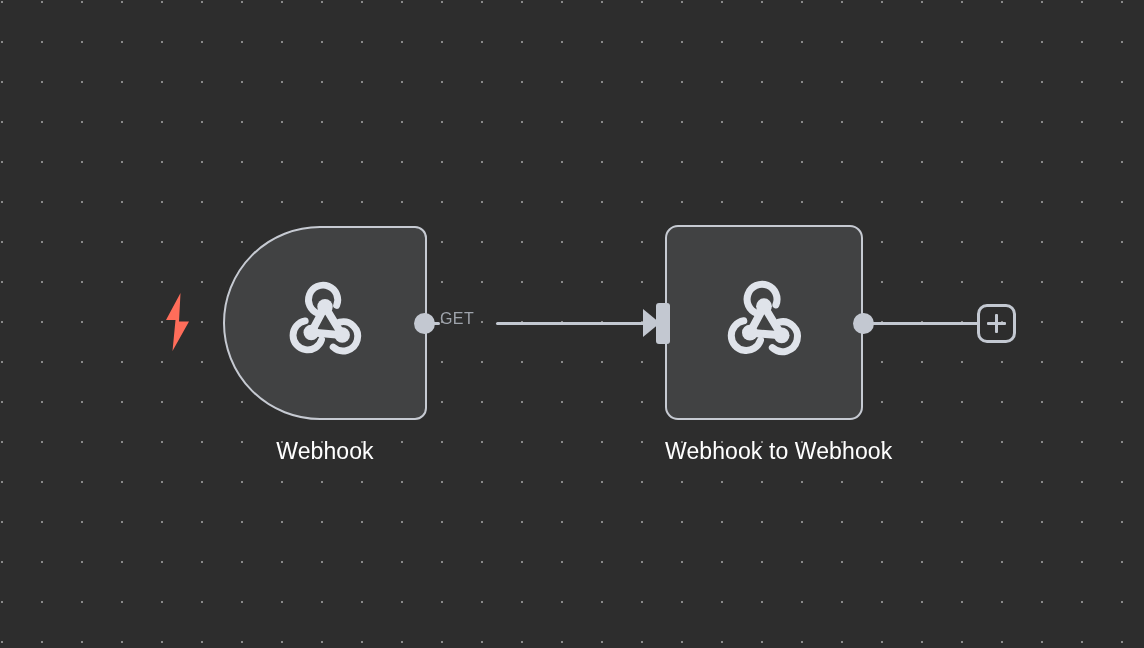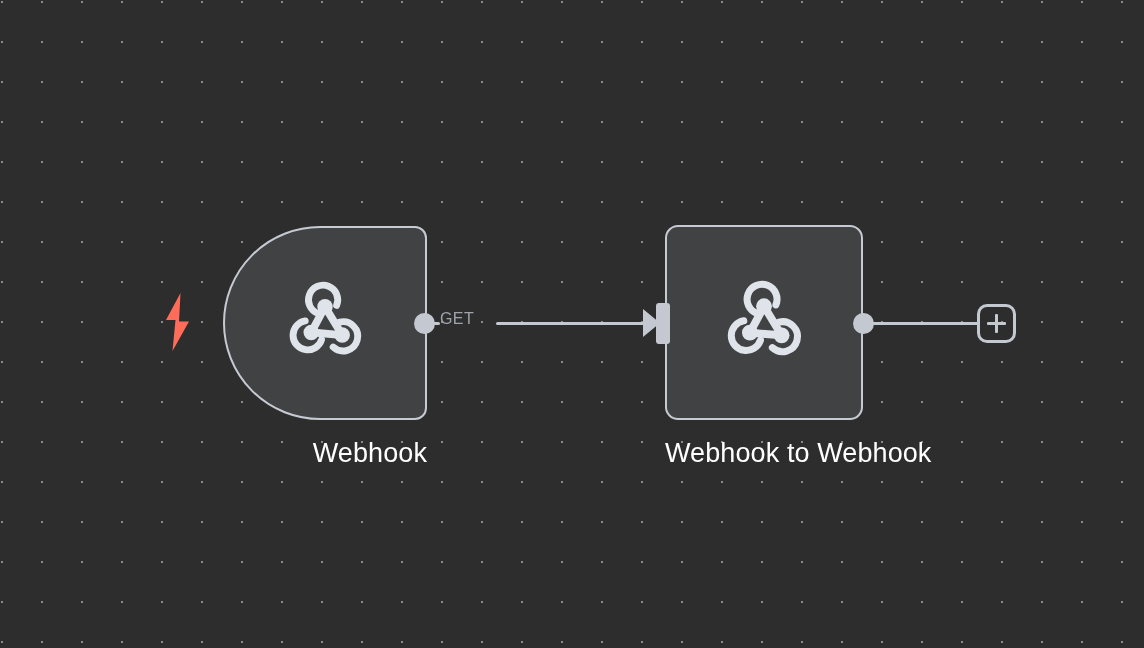--- a/index.html
+++ b/index.html
@@ -61,24 +61,24 @@
     height: 86px;
     line-height: 0;
     pointer-events: none;
   }
   .node-regular .node-icon { width: 88px; height: 88px; }
 
   
   .node-caption {
     position: absolute;
     color: #ffffff;
-    font-size: 27px;
+    font-size: 23px;
     letter-spacing: 0.1px;
     white-space: nowrap;
-    text-align: right;
+    text-align: center;
   }
   .caption-1 { left: 223px; top: 438px; width: 204px; }
   .caption-2 { left: 665px; top: 438px; width: 198px; }
 
   
   .endpoint-dot {
     position: absolute;
     width: 21px;
     height: 21px;
     border-radius: 50%;

